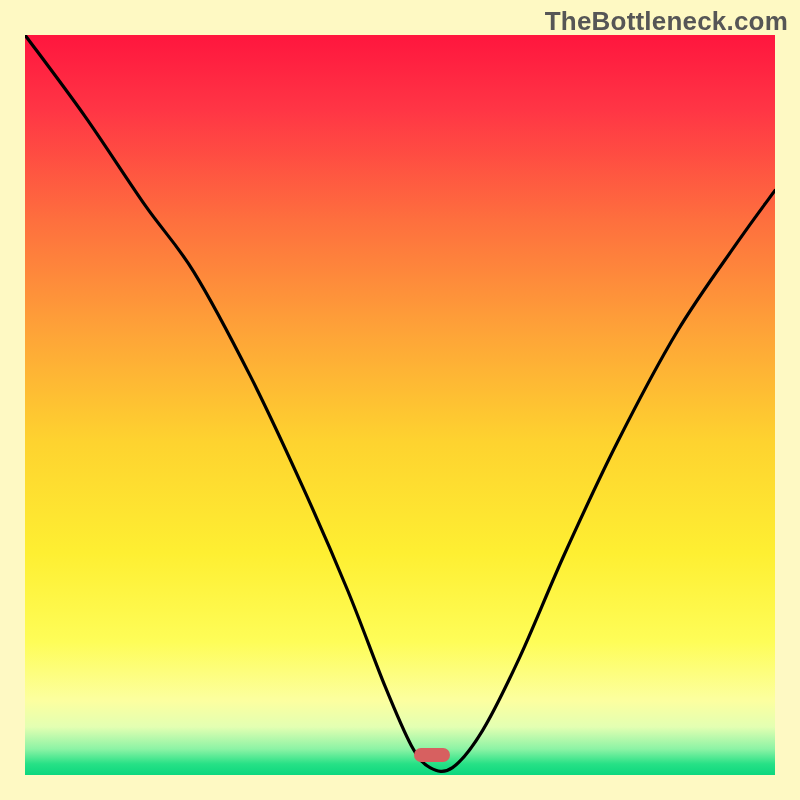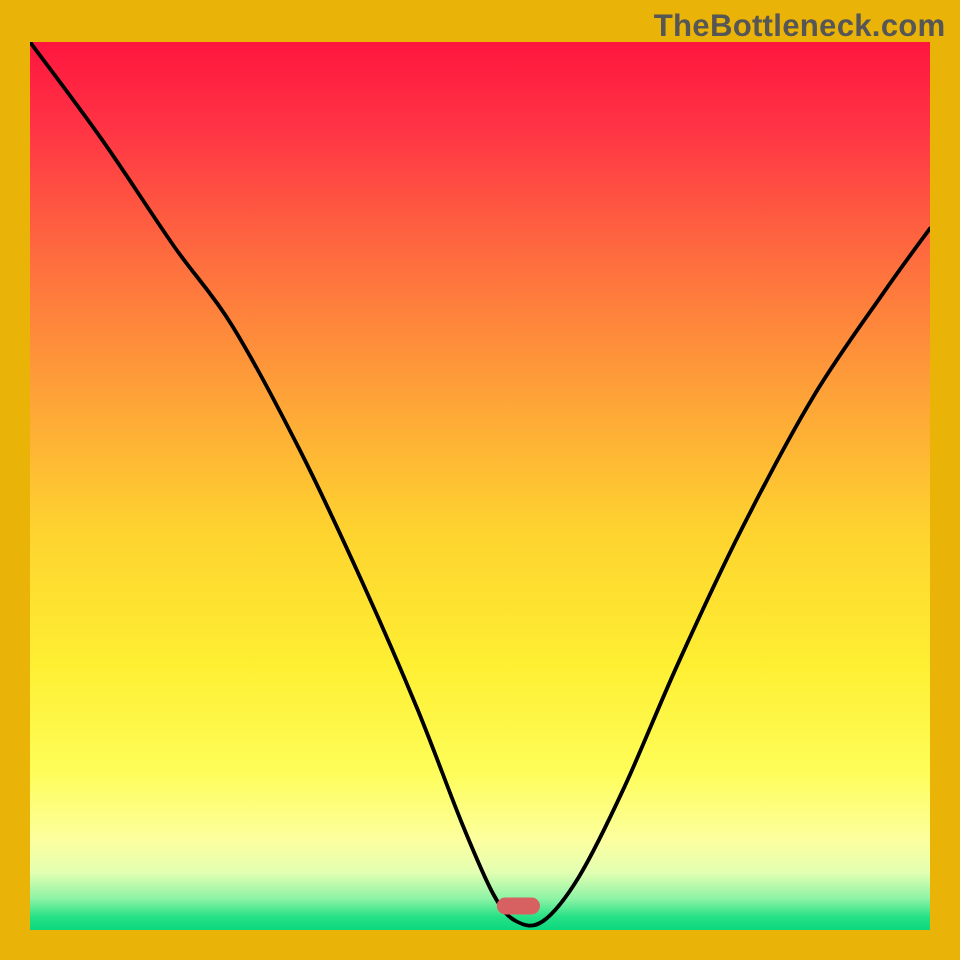--- a/index.html
+++ b/index.html
@@ -9,21 +9,21 @@
     height: 800px;
     background: #000;
     overflow: hidden;
   }
   .frame {
     position: absolute;
     left: 0;
     top: 0;
     width: 800px;
     height: 800px;
-    background: #eab308;
+    background: #fef9c3;
   }
   .watermark {
     position: absolute;
     top: 6px;
     right: 12px;
     font-family: Arial, Helvetica, sans-serif;
     font-size: 26px;
     font-weight: 600;
     color: #565656;
     letter-spacing: 0.2px;

